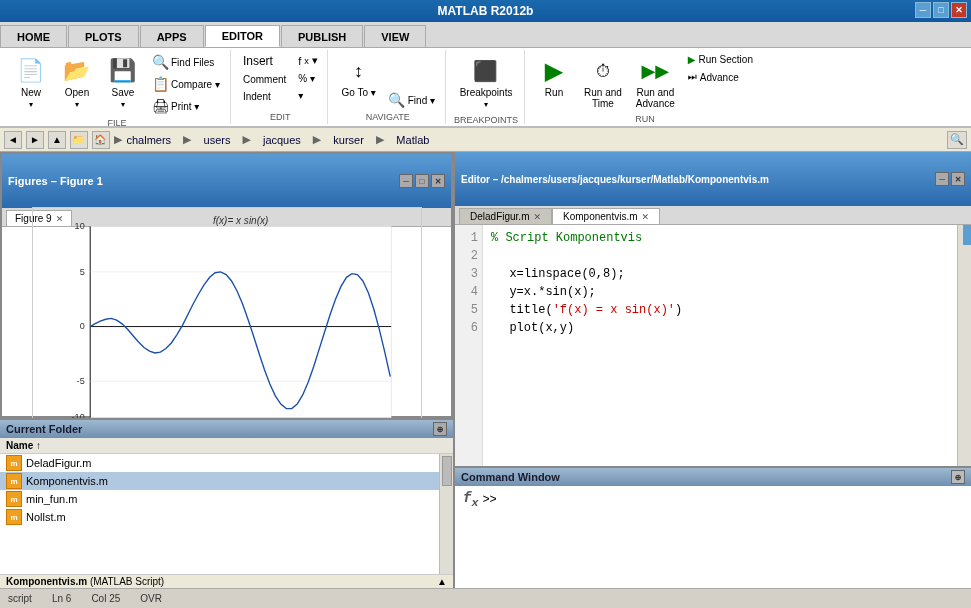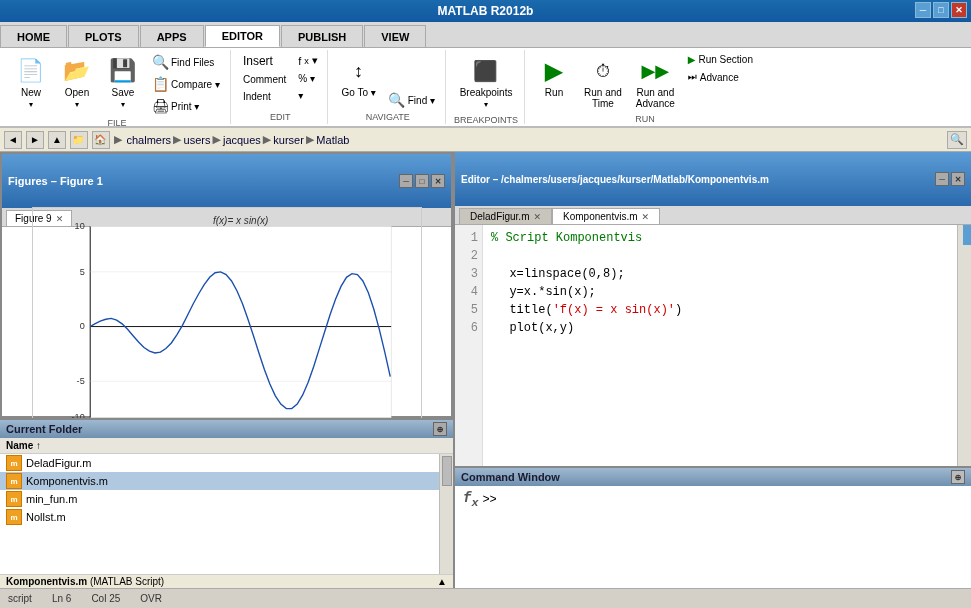--- a/index.html
+++ b/index.html
@@ -145,21 +145,21 @@
       height: 24px;
     }
     .addr-nav-btn {
       width: 18px; height: 18px;
       background: #e0ddd5;
       border: 1px solid #aaa;
       display: flex; align-items: center; justify-content: center;
       font-size: 10px; cursor: pointer;
     }
     .addr-path {
-      display: flex; align-items: center; gap: 2px;
+      display: flex; align-items: center; gap: 12px;
       font-size: 11px;
     }
     .addr-sep { color: #666; }
     .addr-part { color: #000036; cursor: pointer; text-decoration: none; }
     .addr-search {
       margin-left: auto;
       width: 20px; height: 18px;
       background: #e0ddd5;
       border: 1px solid #aaa;
       display: flex; align-items: center; justify-content: center;

